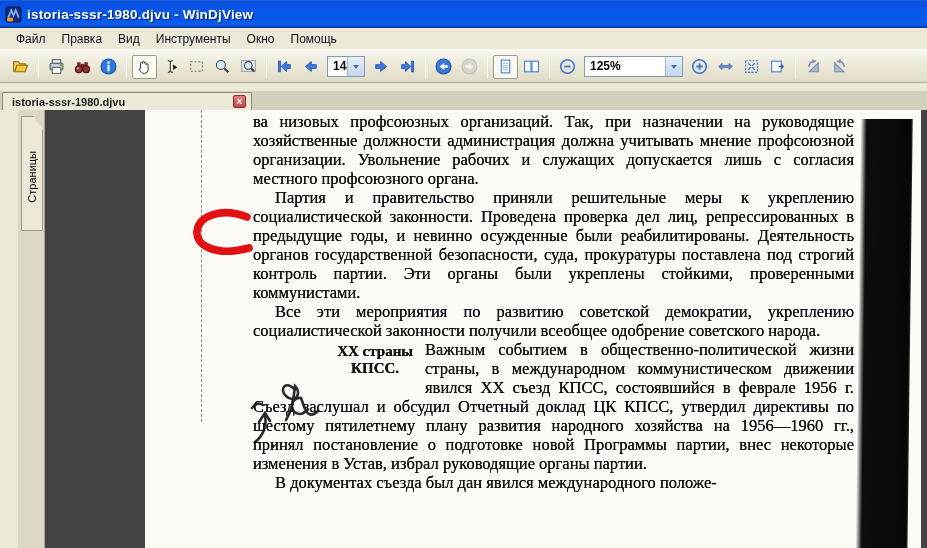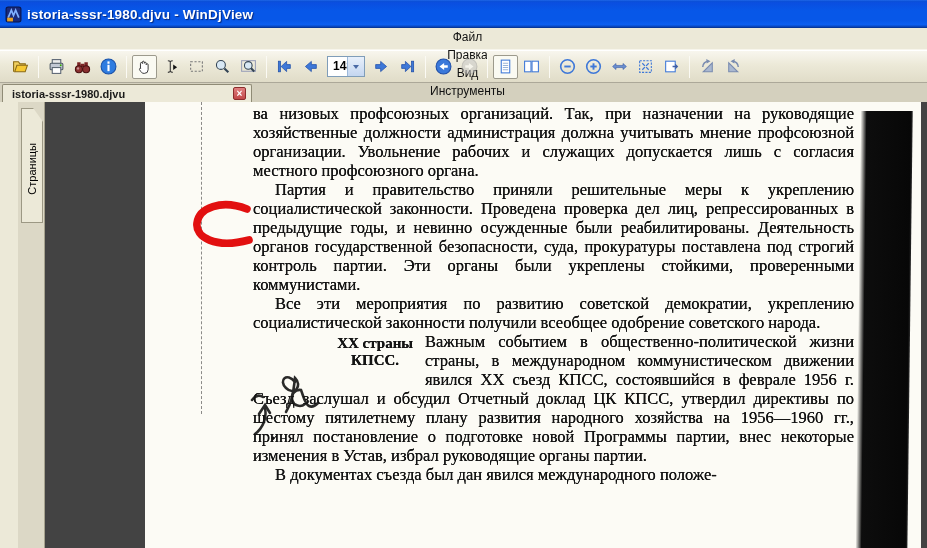--- a/index.html
+++ b/index.html
@@ -12,21 +12,21 @@
   
   .titlebar {
     height:28px; display:flex; align-items:center; gap:5px; padding-left:5px;
     background:linear-gradient(180deg,#2068E8 0%,#0B50D8 5%,#0A4EE0 10%,#0757E8 38%,#0757E8 72%,#0C5FF0 88%,#073EAE 97%,#032C80 100%);
   }
   .title-text { color:#fff; font-weight:bold; font-size:13.5px; text-shadow:1px 1px 1px rgba(0,0,40,.55); letter-spacing:.2px; }
   .appicon { width:17px; height:17px; display:inline-flex; }
   
   .menubar {
     height:22px; background:#ECE9D8; display:flex; align-items:center;
-    padding-left:8px; font-size:12px; color:#111; border-bottom:1px solid #F7F5EC;flex-direction:column;
+    padding-left:8px; font-size:12px; color:#111; border-bottom:1px solid #F7F5EC;
   }
   .menu-item { padding:2px 8px; }
   
   .toolbar {
     height:33px; display:flex; align-items:center; gap:1px; padding:0 2px 0 8px;
     background:linear-gradient(#F8F6EE,#ECE9D8 45%,#E0DCC8);
     border-top:1px solid #FFFFFF; border-bottom:1px solid #ACA899;
   }
   .tbtn {
     width:25px; height:24px; display:flex; align-items:center; justify-content:center;
@@ -41,21 +41,21 @@
   }
   .combo .val { padding:2px 4px 0 5px; font-weight:bold; color:#000; }
   .combo.pagenum .val { width:19px; }
   .combo.zoomlvl .val { width:80px; }
   .combo .drop {
     width:17px; display:flex; align-items:center; justify-content:center;
     background:linear-gradient(#E8F0FB,#C4D6F0); border-left:1px solid #9DB9D9;
   }
   .chev { width:0; height:0; border:3.5px solid transparent; border-top:4.5px solid #4A6AA5; margin-top:4px; }
   
-  .tabbar { height:19px; background:#D4D0BE; display:flex; align-items:flex-end; padding-left:2px; }
+  .tabbar { height:19px; background:#D4D0BE; display:flex; align-items:flex-end; padding-left:2px;margin-top:8px; }
   .tab {
     height:18px; width:250px; background:#ECE9D8; border:1px solid #8F8B76; border-bottom:none;
     border-radius:2px 2px 0 0; display:flex; align-items:center; justify-content:space-between;
     padding:0 5px 0 9px; font-size:11px; font-weight:bold; color:#1A1A1A;
   }
   .tab-close {
     width:13px; height:13px; border:1px solid #8C2C2C; border-radius:2px;
     background:linear-gradient(#E08080,#C24848); color:#fff; font-size:10px; font-weight:bold;
     display:flex; align-items:center; justify-content:center; line-height:1;
   }
@@ -238,20 +238,26 @@
         <rect x="1.5" y="3" width="6" height="10" fill="#FFF" stroke="#3E78D8"></rect>
         <rect x="8.5" y="3" width="6" height="10" fill="#FFF" stroke="#3E78D8"></rect>
       </svg>
     </span>
     <span class="sep"></span>
     <span class="tbtn">
       <svg viewBox="0 0 16 16" width="17" height="17">
         <circle cx="8" cy="8" r="6.4" fill="none" stroke="#3E78D8" stroke-width="1.5"></circle>
         <line x1="5" y1="8" x2="11" y2="8" stroke="#3E78D8" stroke-width="1.8"></line>
       </svg>
+    </span>
+    <span class="combo zoomlvl">
+      <span class="val">125%</span>
+      <span class="drop">
+          <span class="chev"></span>
+        </span>
     </span>
     <span class="tbtn">
       <svg viewBox="0 0 16 16" width="17" height="17">
         <circle cx="8" cy="8" r="6.4" fill="none" stroke="#3E78D8" stroke-width="1.5"></circle>
         <line x1="5" y1="8" x2="11" y2="8" stroke="#3E78D8" stroke-width="1.8"></line>
         <line x1="8" y1="5" x2="8" y2="11" stroke="#3E78D8" stroke-width="1.8"></line>
       </svg>
     </span>
     <span class="tbtn">
       <svg viewBox="0 0 16 16" width="17" height="17">

